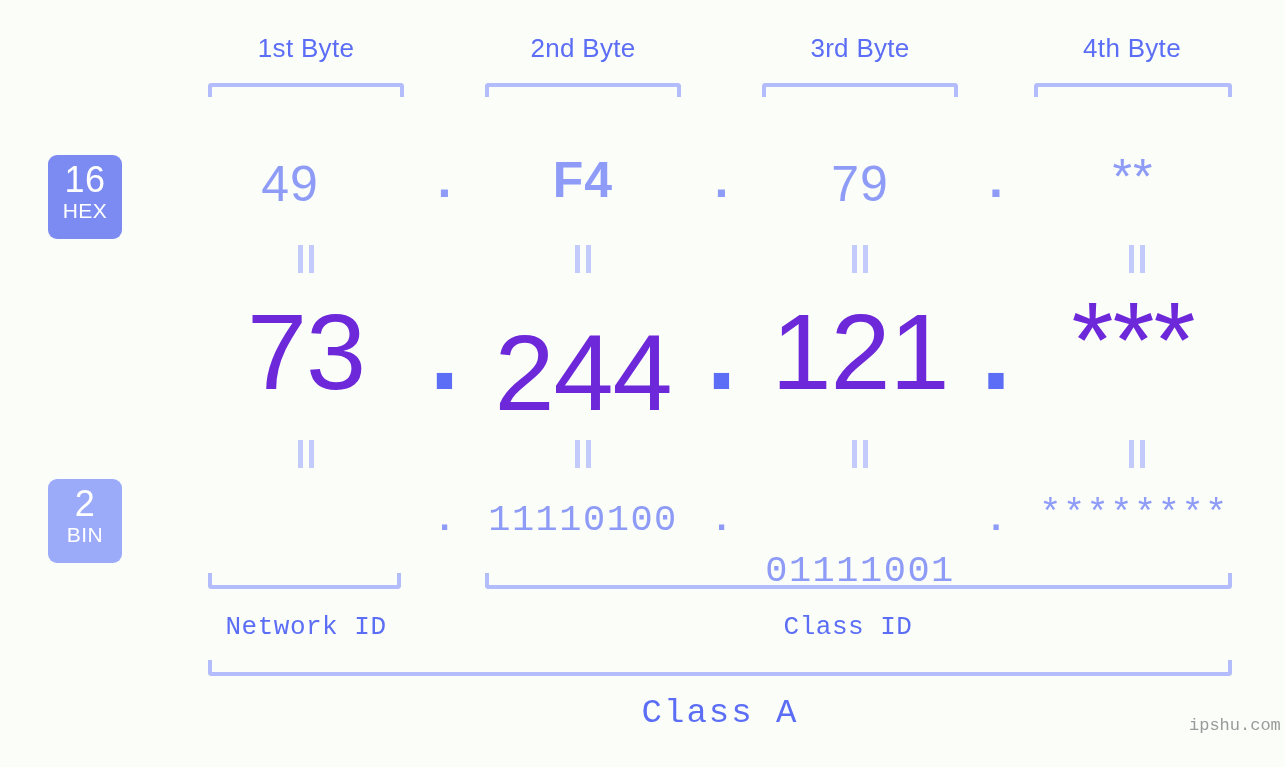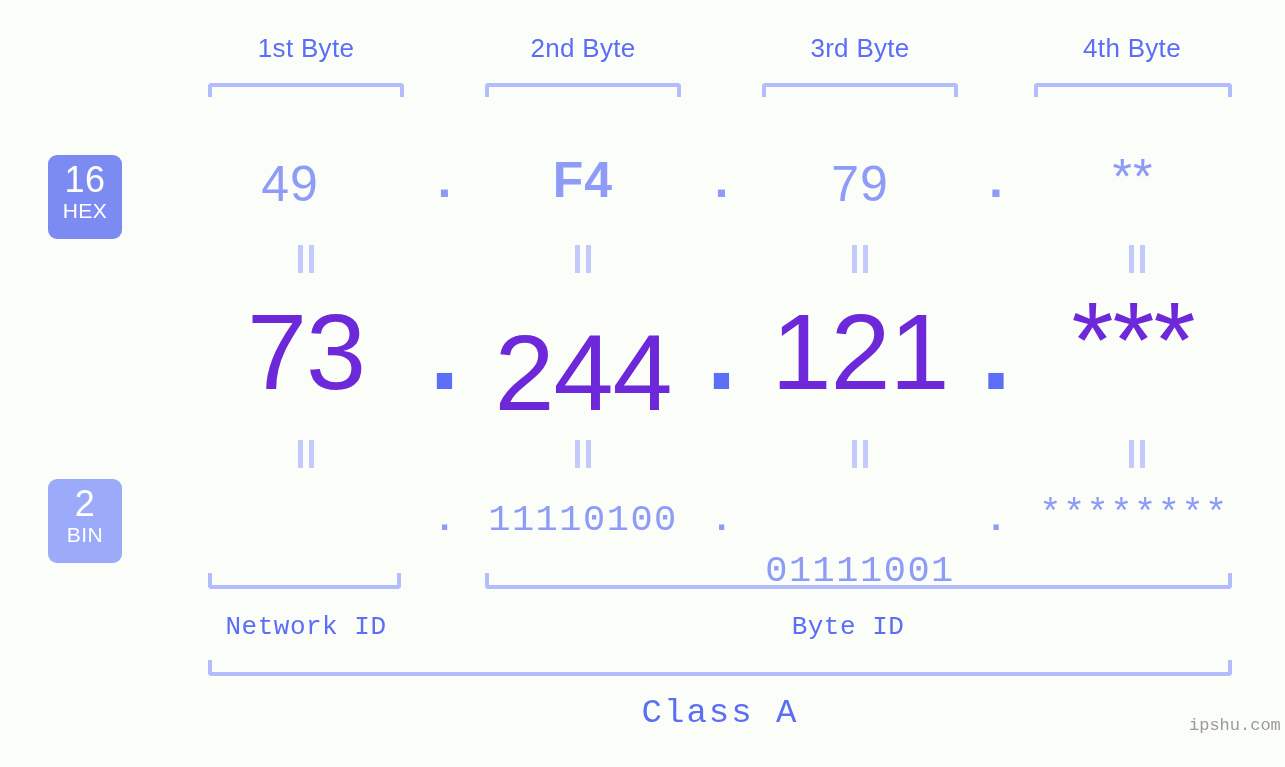--- a/index.html
+++ b/index.html
@@ -260,20 +260,20 @@
   <div class="cell bin-val" style="left:481px; top:500px; width:204px;">11110100</div>
   <div class="cell bin-dot" style="left:681px; top:500px; width:81px;">.</div>
   <div class="cell bin-val" style="left:758px; top:520px; width:204px;margin-top:31px;">01111001</div>
   <div class="cell bin-dot" style="left:958px; top:500px; width:76px;">.</div>
   <div class="cell bin-val" style="left:1032px; top:494px; width:204px;">********</div>
 
   <div class="bracket-bottom" style="left:208px; top:573px; width:193px;"></div>
   <div class="bracket-bottom" style="left:485px; top:573px; width:747px;"></div>
 
   <div class="idlabel" style="left:208px; top:612px; width:196px;">Network ID</div>
-  <div class="idlabel" style="left:750px; top:612px; width:196px;">Byte ID</div>
+  <div class="idlabel" style="left:750px; top:612px; width:196px;">Class ID</div>
 
   <div class="bracket-bottom" style="left:208px; top:660px; width:1024px;"></div>
   <div class="classlabel" style="left:508px; top:694px; width:424px;">Class A</div>
 
   <div class="watermark" style="left:1189px; top:716px;">ipshu.com</div>
 
 </div>
 
 </body></html>

